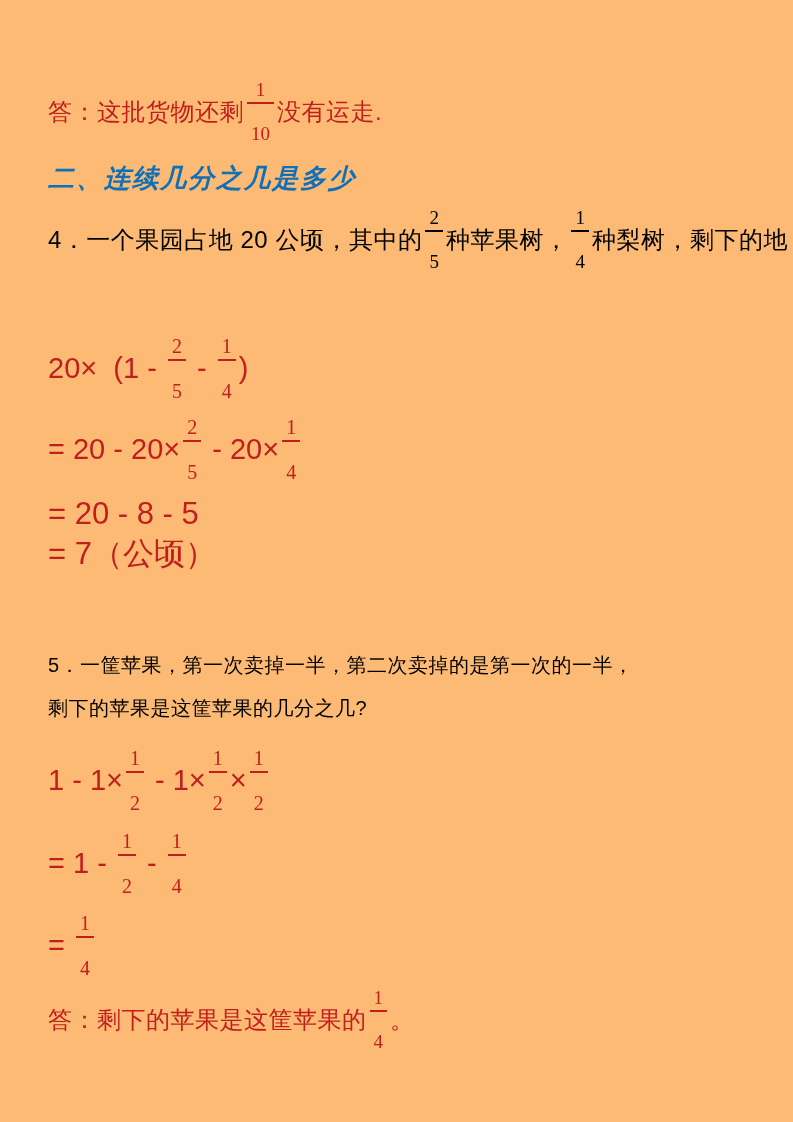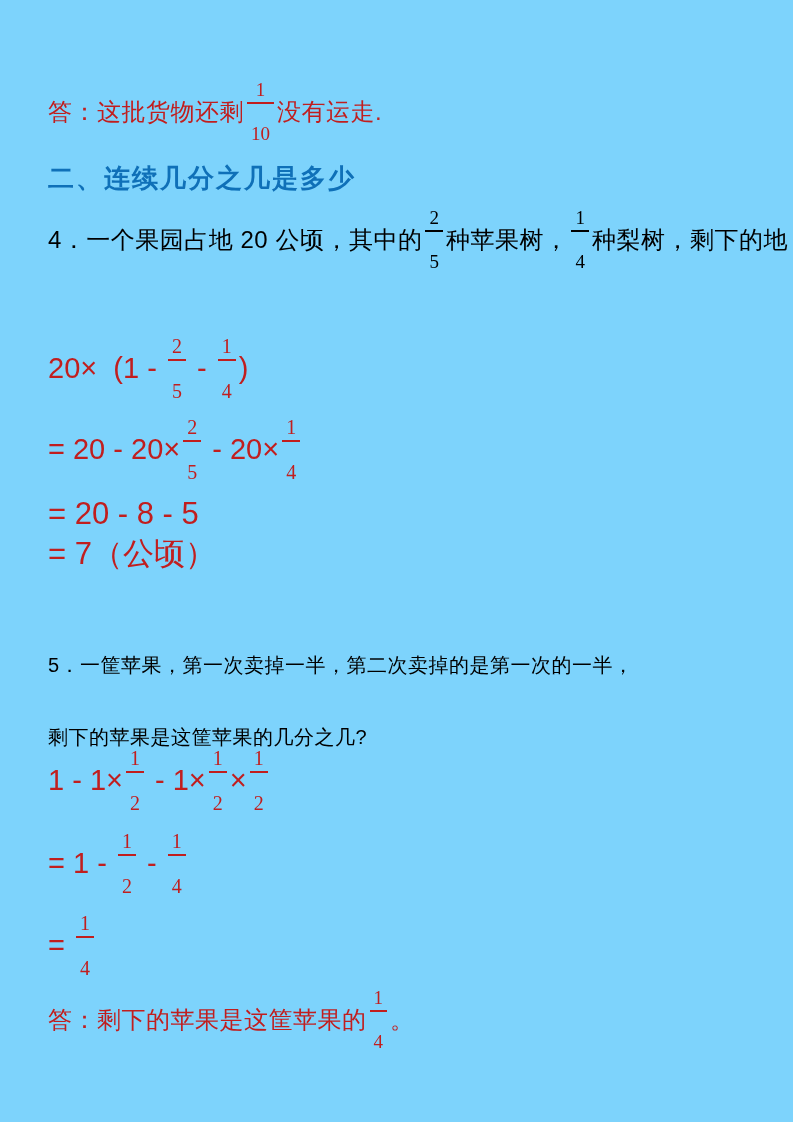--- a/index.html
+++ b/index.html
@@ -3,37 +3,37 @@
 <meta charset="utf-8">
 <style>
   html,body{margin:0;padding:0;background:#ffffff;}
   body{
     width:793px;height:1122px;
     font-family:"Liberation Sans","DejaVu Sans",sans-serif;
     color:#000;
   }
   .page{
     position:relative;width:793px;height:1122px;
-    background:#7dd3fc;overflow:hidden;
+    background:#fdba74;overflow:hidden;
   }
   .line{
     position:absolute;left:48px;
     white-space:pre;
     color:#000;
   }
   .cjk{font-size:24px;line-height:58px;letter-spacing:0.5px;}
   .cjk-tight{font-size:20px;line-height:43px;letter-spacing:0.5px;}
   .red{color:var(--red,#c11e1e);}
   .eq{font-size:29px;line-height:66px;}
   .eq-short{font-size:31px;line-height:30px;}
   .ans{font-size:24px;line-height:30px;letter-spacing:0.5px;}
   .ans-tall{font-size:24px;line-height:66px;letter-spacing:0.5px;}
   .heading{
     font-size:26px;font-weight:700;line-height:32px;
-    color:var(--blue,#0f70b8);letter-spacing:2px;
+    color:var(--blue,#0f70b8);letter-spacing:2px;font-style:italic;
   }
   .frac{
     display:inline-block;text-align:center;vertical-align:middle;
     line-height:1;margin:0 3px;position:relative;top:-2px;
     font-family:"Liberation Serif","DejaVu Serif",serif;
     font-size:19px;font-weight:400;letter-spacing:0;
   }
   .eq .frac,.eq-short .frac{font-size:20px;}
   .frac .num{display:block;padding:0 4px 3px;}
   .frac .den{display:block;border-top:2px solid currentColor;padding:20px 4px 0;}
@@ -54,21 +54,21 @@
 
   <p class="line red eq" style="top:387px">= 20 - 20×<span class="frac"><span class="num">2</span><span class="den">5</span></span> - 20×<span class="frac"><span class="num">1</span><span class="den">4</span></span></p>
 
   <p class="line red eq-short" style="top:468px">= 20 - 8 - 5</p>
 
   <p class="line red eq-short" style="top:508px">= 7（公顷）</p>
 
 
   <p class="line cjk-tight" style="top:624px">5．一筐苹果，第一次卖掉一半，第二次卖掉的是第一次的一半，</p>
 
-  <p class="line cjk-tight" style="top:696px">剩下的苹果是这筐苹果的几分之几?</p>
+  <p class="line cjk-tight" style="top:667px">剩下的苹果是这筐苹果的几分之几?</p>
 
   <p class="line red eq" style="top:718px">1 - 1×<span class="frac"><span class="num">1</span><span class="den">2</span></span> - 1×<span class="frac"><span class="num">1</span><span class="den">2</span></span>×<span class="frac"><span class="num">1</span><span class="den">2</span></span></p>
 
   <p class="line red eq" style="top:801px">= 1 - <span class="frac"><span class="num">1</span><span class="den">2</span></span> - <span class="frac"><span class="num">1</span><span class="den">4</span></span></p>
 
   <p class="line red eq" style="top:883px">= <span class="frac"><span class="num">1</span><span class="den">4</span></span></p>
 
   <p class="line red ans-tall" style="top:963px">答：剩下的苹果是这筐苹果的<span class="frac"><span class="num">1</span><span class="den">4</span></span>。</p>
 
 </div>

